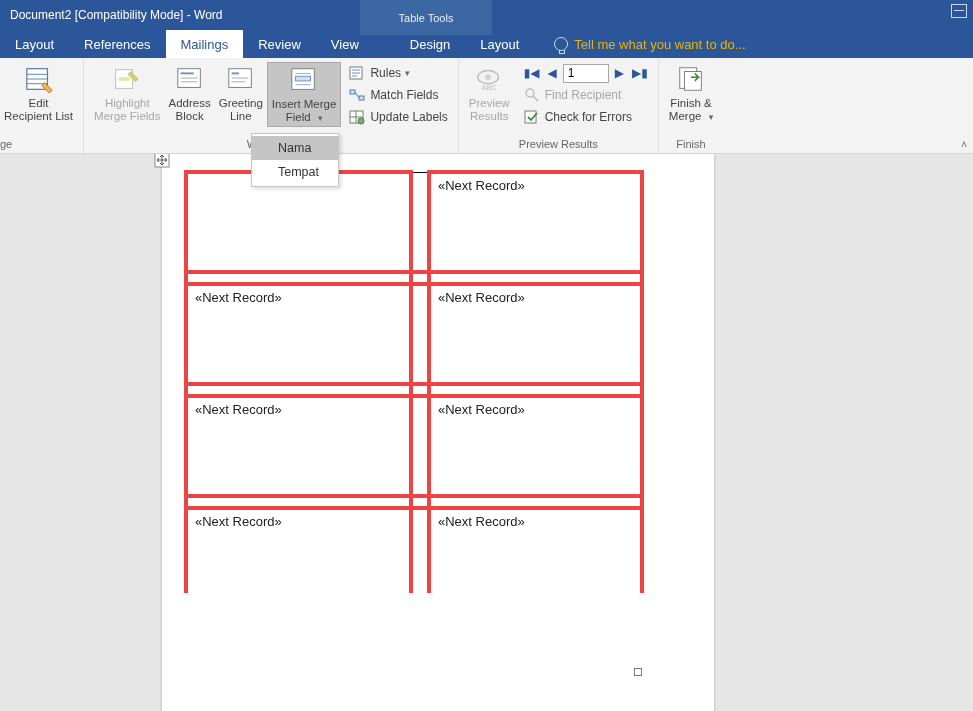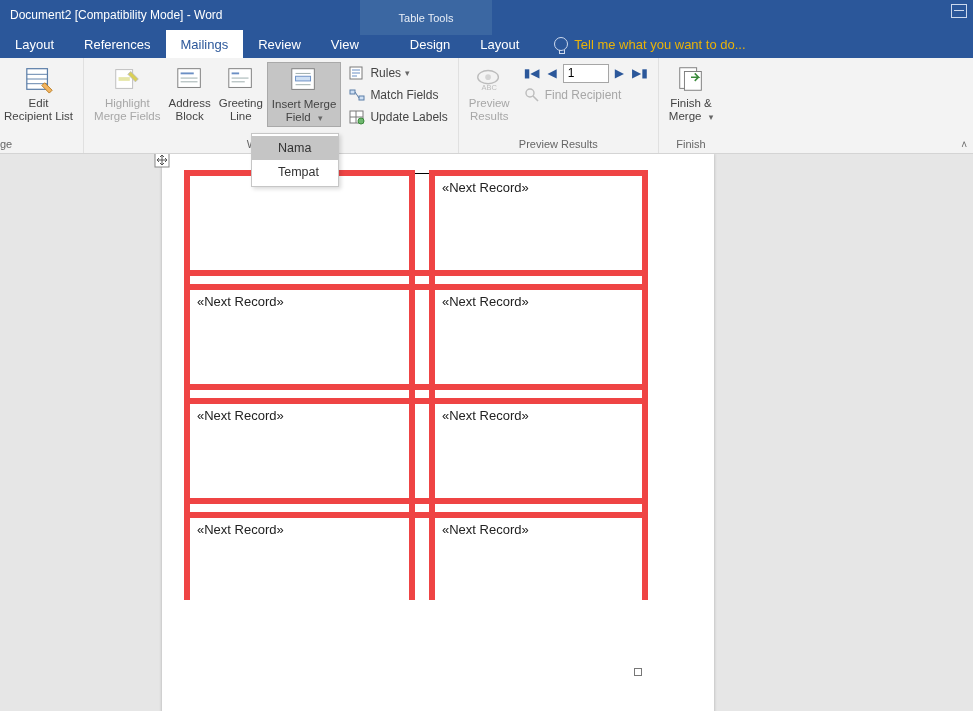--- a/index.html
+++ b/index.html
@@ -185,21 +185,21 @@
     left: 154px; top: -2px;
     width: 16px; height: 16px;
     z-index: 5;
   }
   .doc-table {
     position: absolute;
     left: 22px; top: 16px;
     border-collapse: collapse;
   }
   .doc-table td {
-    border: 6px solid #ef4444;
+    border: 4px solid #ef4444;
     vertical-align: top;
     padding: 4px 7px;
     font-size: 13px;
     color: #222;
   }
   .lcol { width: 225px; }
   .scol { width: 9px; border-left: none !important; border-right: none !important; }
   .rcol { width: 213px; }
   .hrow td { height: 100px; }
   .hrow2 td { height: 85px; }
@@ -385,20 +385,29 @@
           </div>
         </div>
         <div class="smrow disabled">
           <span class="smicn">
               <svg viewBox="0 0 16 16">
                 <circle cx="6" cy="6" r="4" fill="none" stroke="#bcbcbc" stroke-width="1.4"></circle>
                 <line x1="9" y1="9" x2="14" y2="14" stroke="#bcbcbc" stroke-width="1.6"></line>
               </svg>
             </span>
           <span>Find Recipient</span>
+        </div>
+        <div class="smrow">
+          <span class="smicn">
+              <svg viewBox="0 0 16 16">
+                <rect x="1" y="2" width="11" height="12" fill="#fff" stroke="#7a7a7a"></rect>
+                <path d="M4 8 L7 11 L13 4" fill="none" stroke="#3a8a3a" stroke-width="1.8"></path>
+              </svg>
+            </span>
+          <span>Check for Errors</span>
         </div>
       </div>
     </div>
     <div class="glabel">Preview Results</div>
   </div>
 
   <div class="rgroup" style="border-right:none;">
     <div class="body">
       <div class="lgbtn">
         <span class="icn">

